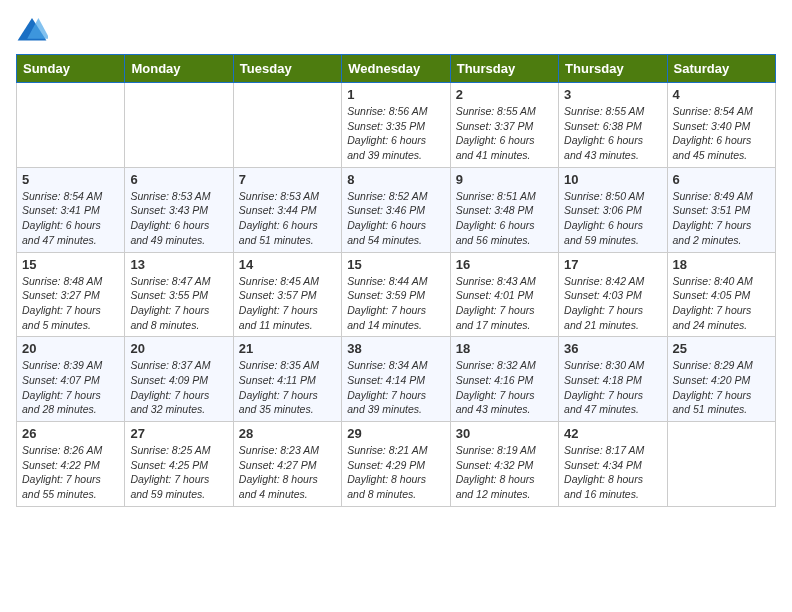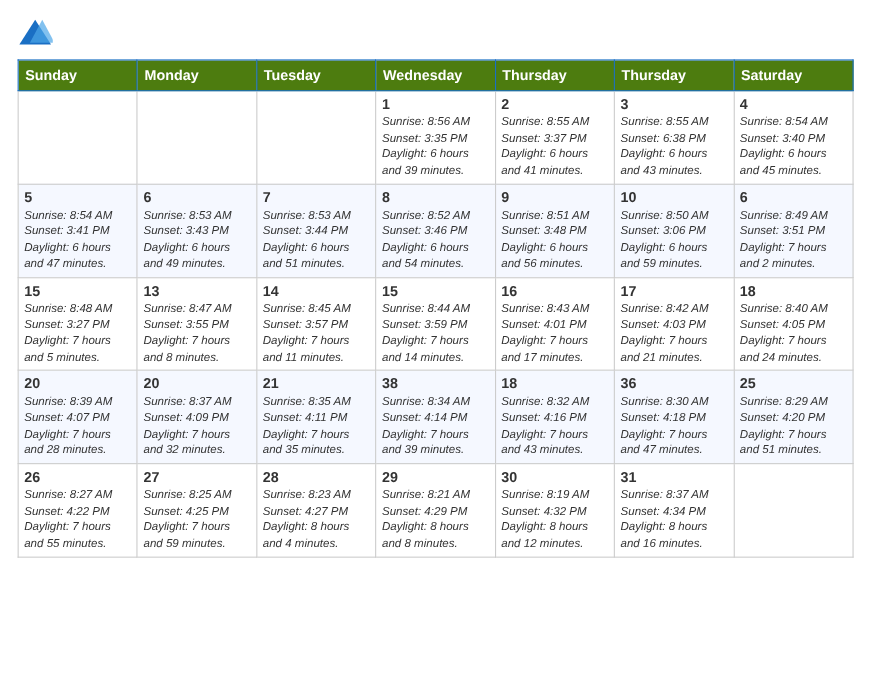--- a/index.html
+++ b/index.html
@@ -254,21 +254,21 @@
         <td>
           <div class="day-number">25</div>
           <div class="day-info">Sunrise: 8:29 AM
 Sunset: 4:20 PM
 Daylight: 7 hours and 51 minutes.</div>
         </td>
       </tr>
       <tr>
         <td>
           <div class="day-number">26</div>
-          <div class="day-info">Sunrise: 8:27 AM
+          <div class="day-info">Sunrise: 8:26 AM
 Sunset: 4:22 PM
 Daylight: 7 hours and 55 minutes.</div>
         </td>
         <td>
           <div class="day-number">27</div>
           <div class="day-info">Sunrise: 8:25 AM
 Sunset: 4:25 PM
 Daylight: 7 hours and 59 minutes.</div>
         </td>
         <td>
@@ -283,21 +283,21 @@
 Sunset: 4:29 PM
 Daylight: 8 hours and 8 minutes.</div>
         </td>
         <td>
           <div class="day-number">30</div>
           <div class="day-info">Sunrise: 8:19 AM
 Sunset: 4:32 PM
 Daylight: 8 hours and 12 minutes.</div>
         </td>
         <td>
-          <div class="day-number">31</div>
-          <div class="day-info">Sunrise: 8:37 AM
+          <div class="day-number">42</div>
+          <div class="day-info">Sunrise: 8:17 AM
 Sunset: 4:34 PM
 Daylight: 8 hours and 16 minutes.</div>
         </td>
         <td class="empty"></td>
       </tr>
     </tbody>
 </table>
 
 </body></html>

